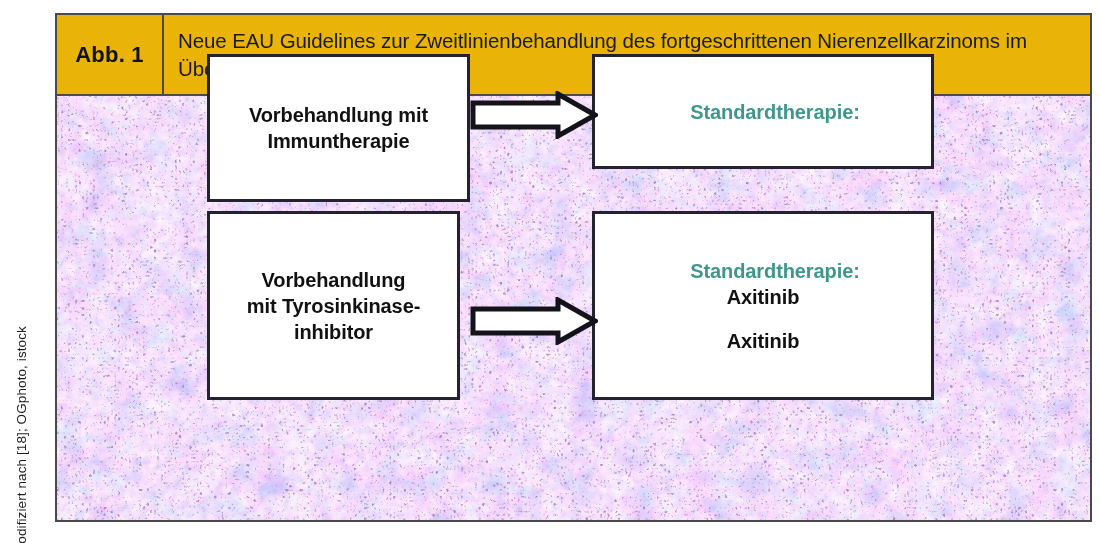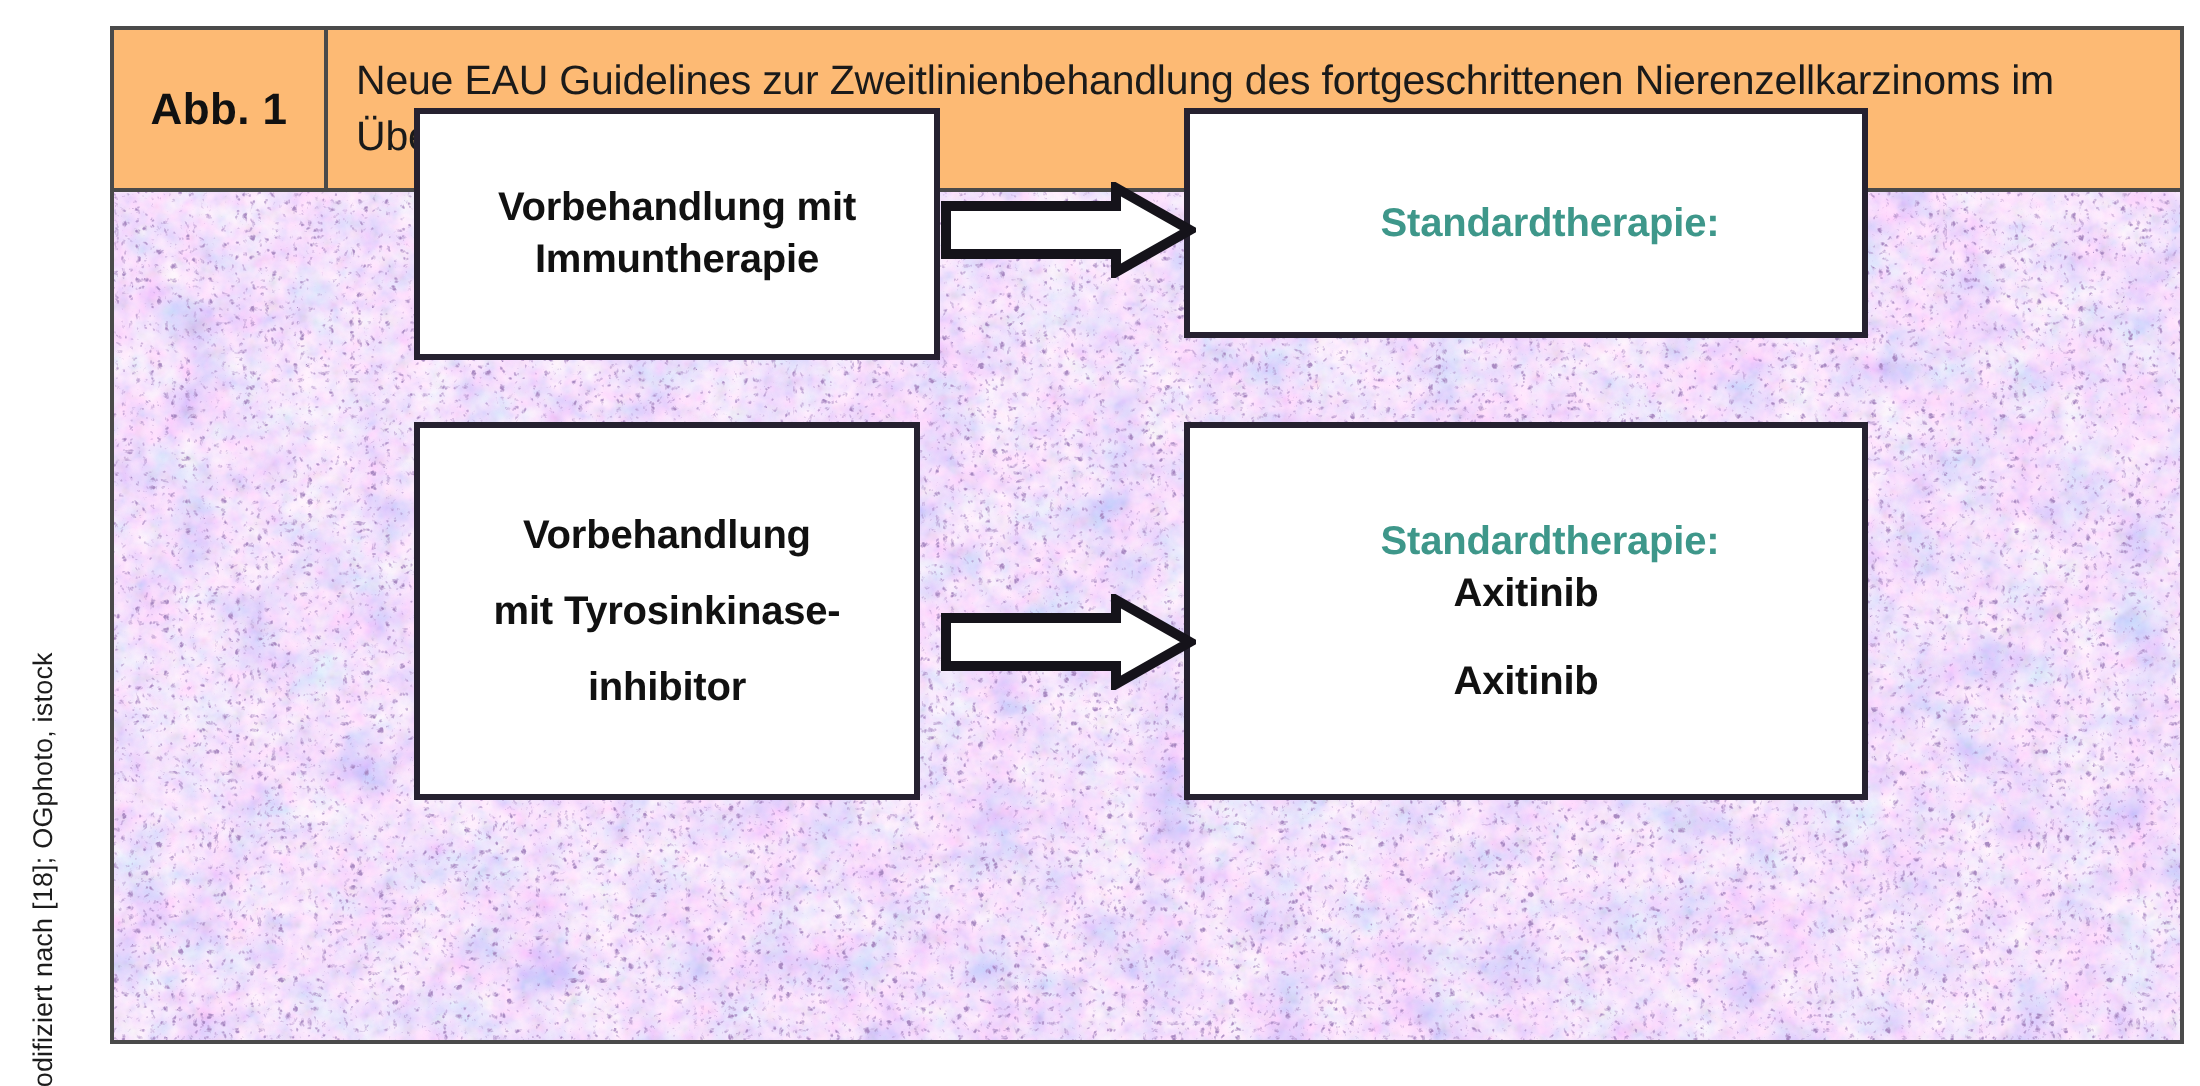--- a/index.html
+++ b/index.html
@@ -51,21 +51,21 @@
   
   .caption-bar {
     position: absolute;
     left: 0;
     top: 0;
     width: 100%;
     height: 81px;
     box-sizing: border-box;
     display: flex;
     align-items: stretch;
-    background: #fdba74;
+    background: #eab308;
     border-bottom: 2px solid #4a4a4a;
   }
   .caption-label {
     flex: 0 0 105px;
     display: flex;
     align-items: center;
     justify-content: center;
     font-size: 22px;
     font-weight: bold;
     color: #111111;
@@ -108,23 +108,23 @@
     background: #ffffff;
     border: 3px solid #262130;
     box-sizing: border-box;
     display: flex;
     flex-direction: column;
     align-items: center;
     justify-content: center;
     text-align: center;
     z-index: 5;
   }
-  .box-left-top    { left: 150px;  top:  39px; width: 263px; height: 126px; }
+  .box-left-top    { left: 150px;  top:  39px; width: 263px; height: 148px; }
   .box-right-top   { left: 535px;  top:  39px; width: 342px; height: 115px; }
-  .box-left-bottom { left: 150px;  top: 196px; width: 253px; height: 189px; gap: 12px; }
+  .box-left-bottom { left: 150px;  top: 196px; width: 253px; height: 189px; }
   .box-right-bottom{ left: 535px;  top: 196px; width: 342px; height: 189px; }
 
   .box-line {
     font-size: 20px;
     font-weight: bold;
     color: #111111;
     line-height: 1.30;
     letter-spacing: -0.1px;
   }
   .box-line.teal {

